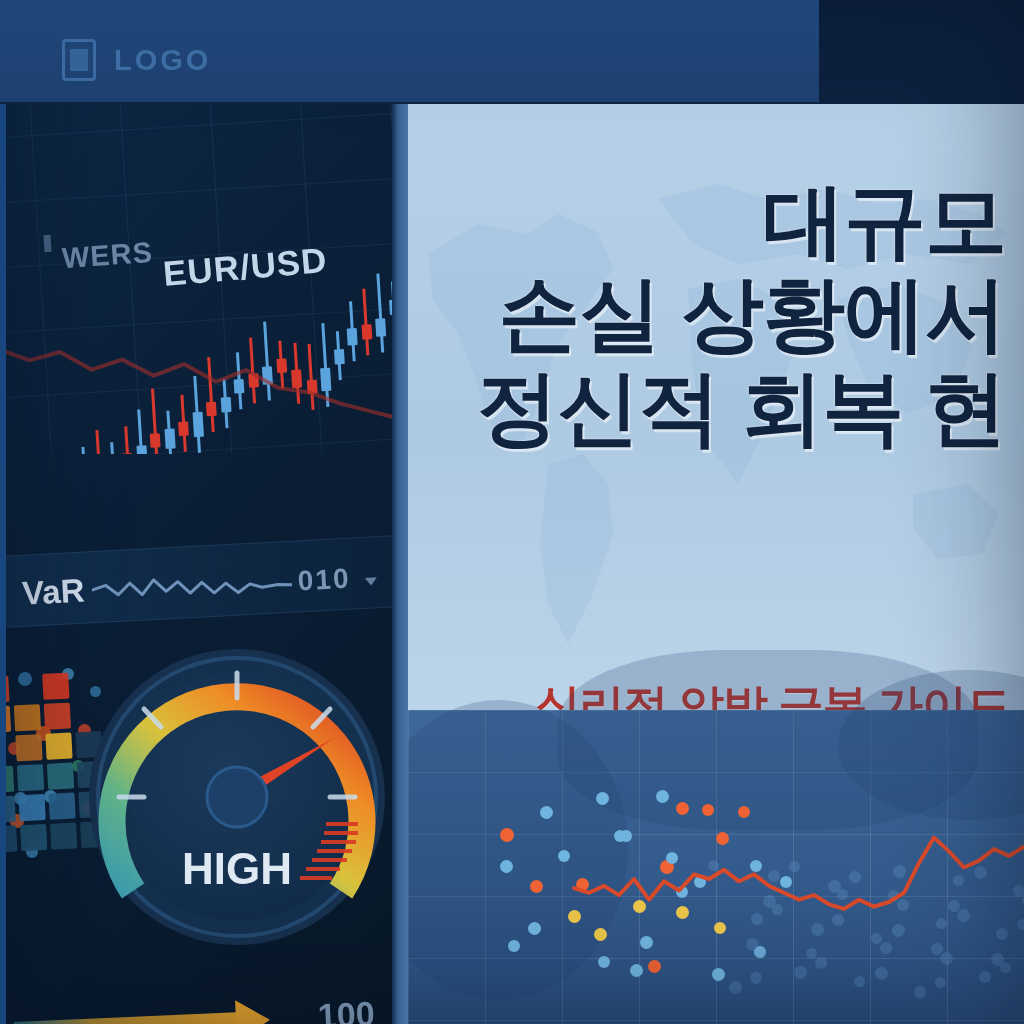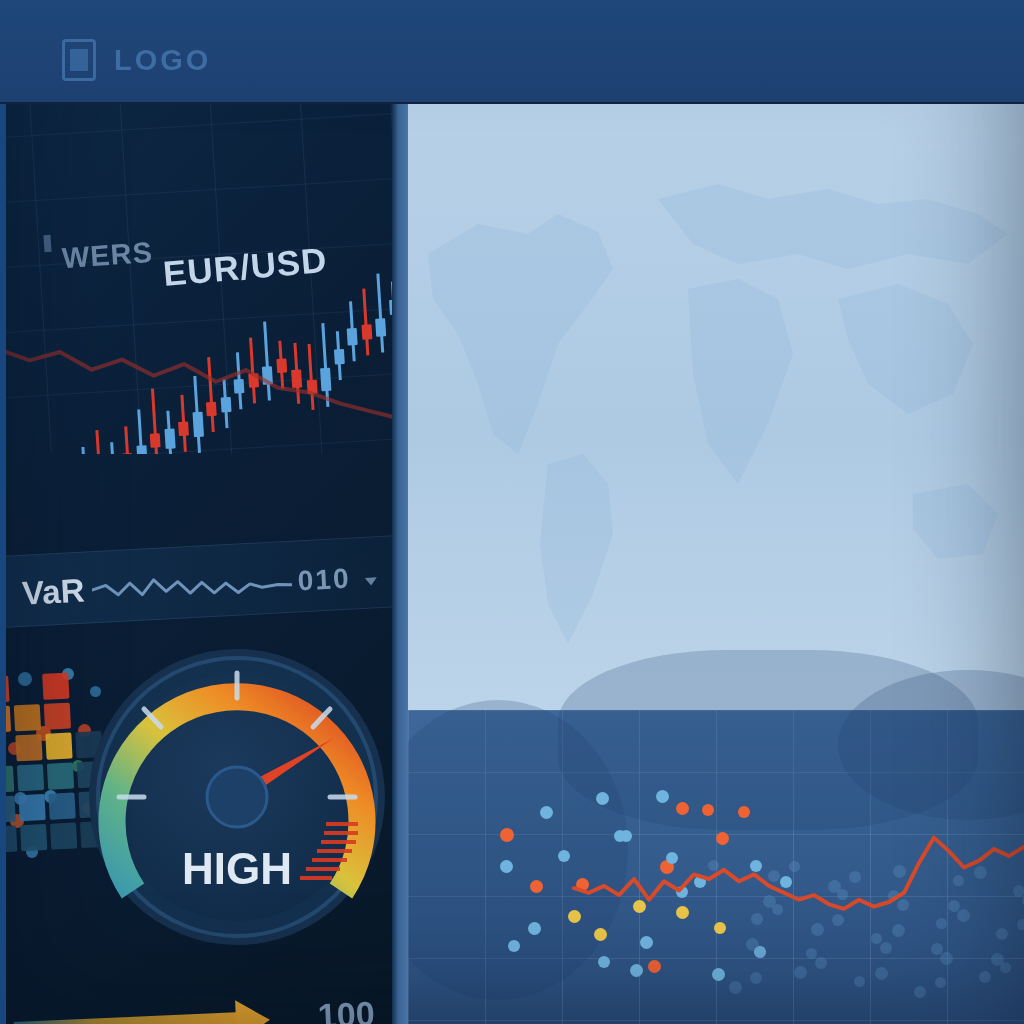--- a/index.html
+++ b/index.html
@@ -5,21 +5,21 @@
   html,body{margin:0;padding:0;background:#0b1b2e;}
   *{box-sizing:border-box;}
   .stage{
     position:relative;width:1024px;height:1024px;overflow:hidden;
     font-family:"Liberation Sans","DejaVu Sans",sans-serif;
     background:#0d2240;
   }
 
   
   .header{
-    position:absolute;left:0;top:0;width:1024px;height:104px;
+    position:absolute;left:0;top:0;width:819px;height:104px;
     background:linear-gradient(180deg,#20477a 0%,#1d4070 100%);
     border-bottom:2px solid #0e2442;
     z-index:40;
   }
   .logo-wrap{position:absolute;left:62px;top:39px;display:flex;align-items:center;gap:18px;}
   .logo-mark{width:34px;height:42px;border:3px solid #3b6aa0;border-radius:4px;
     display:flex;align-items:center;justify-content:center;}
   .logo-mark i{display:block;width:18px;height:22px;background:#34639a;}
   .logo-text{color:#3d6da3;font-size:29px;font-weight:bold;letter-spacing:3px;}
   .clock{position:absolute;right:58px;top:40px;color:#eef4fb;font-size:33px;
@@ -350,20 +350,26 @@
         <path d="M20 150 L70 120 L120 130 L150 110 L190 128 L205 165 L180 200 L150 240 L130 300 L110 350 L85 330 L70 280 L50 230 L25 195 Z"></path>
         <path d="M140 360 L175 350 L200 380 L205 430 L185 490 L160 540 L140 500 L132 440 Z"></path>
         <path d="M250 95 L310 80 L360 95 L420 85 L470 100 L520 95 L570 110 L600 130 L560 160 L500 150 L440 165 L390 150 L330 160 L285 140 Z"></path>
         <path d="M280 185 L330 175 L370 195 L385 250 L360 320 L330 380 L300 340 L285 270 Z"></path>
         <path d="M430 195 L490 180 L540 200 L565 240 L545 290 L500 310 L460 280 L440 235 Z"></path>
         <path d="M505 390 L560 380 L590 410 L575 450 L530 455 L505 425 Z"></path>
       </g>
     </svg>
     <div class="band-line"></div>
 
+    <div class="title-block">
+      <div class="tline">대규모</div>
+      <div class="tline">손실 상황에서</div>
+      <div class="tline">정신적 회복 현</div>
+    </div>
+    <div class="subtitle">심리적 압박 극복 가이드</div>
 
     <div class="dark-band">
       <div class="dark-grid"></div>
       <span class="blob" style="left:-40px;top:-10px;width:260px;height:300px;"></span>
       <span class="blob" style="left:150px;top:-60px;width:420px;height:180px;border-radius:40%;"></span>
       <span class="blob" style="left:430px;top:-40px;width:260px;height:150px;"></span>
     </div>
     <div class="scatter" id="scatter">
         <i style="left: 92px; top: 118px; width: 14px; height: 14px; background: rgb(239, 98, 52);"></i>
         <i style="left: 132px; top: 96px; width: 13px; height: 13px; background: rgb(111, 180, 222);"></i>

